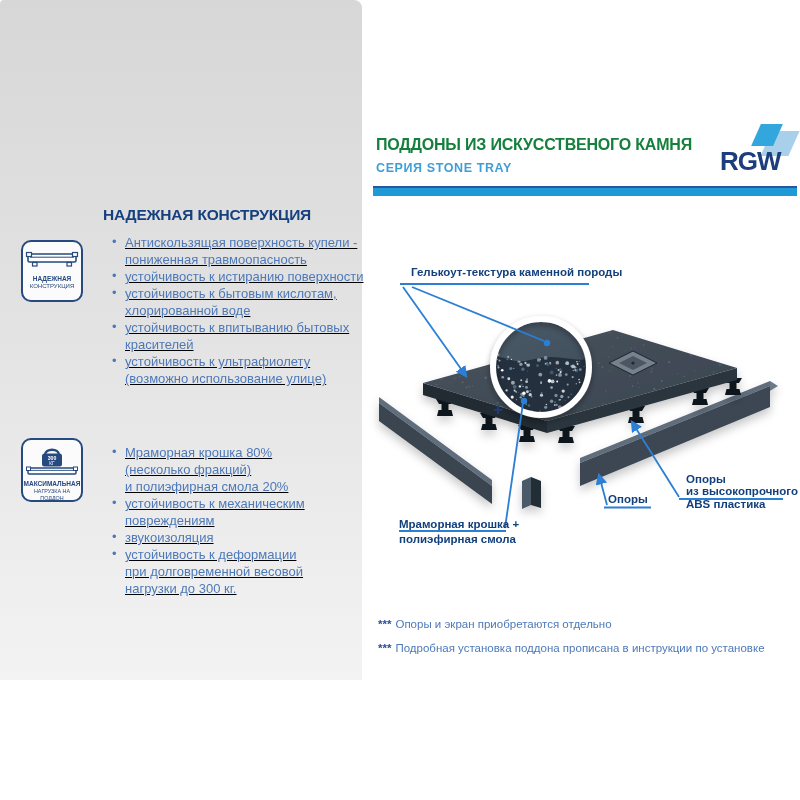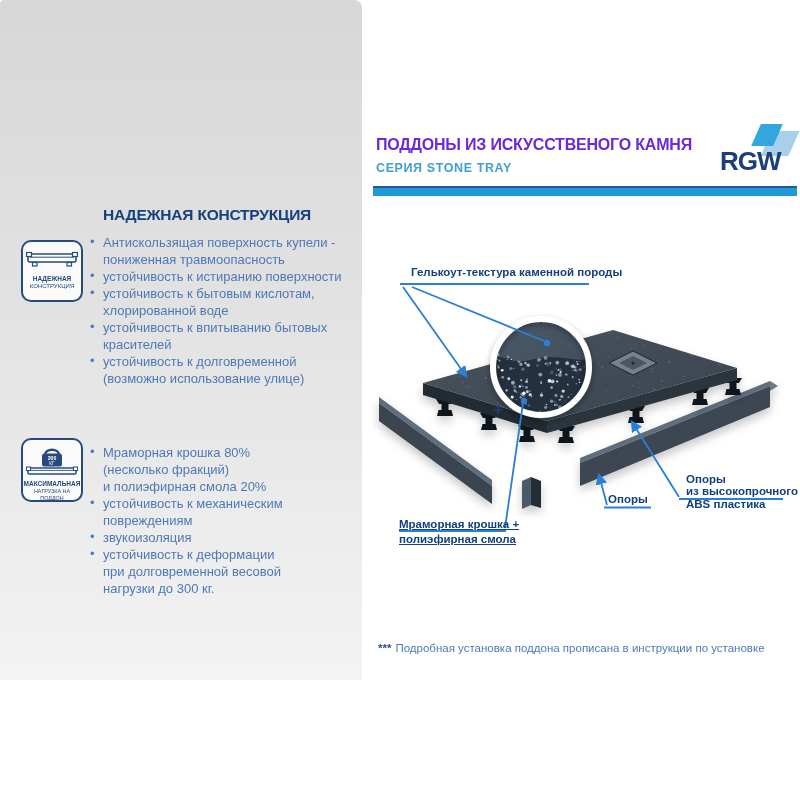--- a/index.html
+++ b/index.html
@@ -9,43 +9,43 @@
         background:linear-gradient(180deg,#d7d7d7 0%,#e2e2e2 45%,#f3f3f3 100%);
         border-radius:4px 8px 0 0;}
   
   .badge{position:absolute;width:62px;height:62px;border:2px solid #26497f;border-radius:10px;
         background:#fbfbfb;box-sizing:border-box;text-align:center;padding-top:5px;}
   .badge .cap1{display:block;font-size:6.5px;font-weight:bold;color:#26497f;line-height:7.5px;letter-spacing:0;}
   .badge .cap2{display:block;font-size:6px;color:#26497f;line-height:7px;}
   
   .panel-heading{position:absolute;left:103px;top:206px;font-size:15.5px;font-weight:bold;
         color:#16407e;letter-spacing:-0.2px;}
-  ul.features{position:absolute;left:89px;margin:0;padding:0;list-style:none;width:262px;}
+  ul.features{position:absolute;left:111px;margin:0;padding:0;list-style:none;width:262px;text-decoration:underline;}
   ul.features li{position:relative;padding-left:14px;font-size:13px;line-height:17px;
         color:#4d79b8;white-space:pre-line;}
   ul.features li::before{content:"•";position:absolute;left:1px;top:-1px;color:#4d79b8;}
   .list1{top:234px;}
   .list2{top:444px;}
   
-  .title{position:absolute;left:376px;top:136px;font-size:16px;font-weight:bold;color:#6d28d9;letter-spacing:-0.2px;}
+  .title{position:absolute;left:376px;top:136px;font-size:16px;font-weight:bold;color:#15803d;letter-spacing:-0.2px;}
   .subtitle{position:absolute;left:376px;top:161px;font-size:12.5px;font-weight:bold;color:#3f9fd4;letter-spacing:0.6px;}
   .divider{position:absolute;left:373px;top:186px;width:424px;height:8px;background:#1e9ad6;
         border-top:2px solid #2a55a0;}
   .logo-text{position:absolute;left:720px;top:146px;font-size:26px;font-weight:bold;color:#1d3e7c;
         letter-spacing:-1px;z-index:3;}
   .logo-para-light{position:absolute;left:766px;top:131px;width:28px;height:25px;background:#a9d0ea;
         transform:skewX(-24deg);z-index:1;}
   .logo-para-bright{position:absolute;left:756px;top:124px;width:22px;height:22px;background:#33a7dd;
         transform:skewX(-24deg);z-index:2;}
   
   .dlabel{position:absolute;font-size:11.5px;font-weight:bold;color:#12407c;z-index:5;}
   .lbl-gelcoat{left:404px;top:266px;padding-left:7px;}
   .lbl-screen{left:608px;top:493px;}
   .lbl-supports{left:686px;top:473px;font-size:11.5px;line-height:12.3px;white-space:pre-line;}
-  .lbl-marble{left:399px;top:517px;line-height:14.6px;white-space:pre-line;text-decoration:underline;}
+  .lbl-marble{left:399px;top:517px;line-height:14.6px;white-space:pre-line;}
   
   .footnote{position:absolute;font-size:11.5px;color:#4d79b8;}
   .footnote .pre{font-weight:bold;color:#2a4d92;margin-right:4px;}
   .fn1{left:378px;top:618px;}
   .fn2{left:378px;top:642px;text-align:center;}
   svg.diagram{position:absolute;left:0;top:0;z-index:4;pointer-events:none;}
 </style>
 </head>
 <body>
 
@@ -83,21 +83,21 @@
 
   <div class="panel-heading">НАДЕЖНАЯ КОНСТРУКЦИЯ</div>
   <ul class="features list1">
     <li>Антискользящая поверхность купели -
 пониженная травмоопасность</li>
     <li>устойчивость к истиранию поверхности</li>
     <li>устойчивость к бытовым кислотам,
 хлорированной воде</li>
     <li>устойчивость к впитыванию бытовых
 красителей</li>
-    <li>устойчивость к долговременной
+    <li>устойчивость к ультрафиолету
 (возможно использование улице)</li>
   </ul>
   <ul class="features list2">
     <li>Мраморная крошка 80%
 (несколько фракций)
 и полиэфирная смола 20%</li>
     <li>устойчивость к механическим
 повреждениям</li>
     <li>звукоизоляция</li>
     <li>устойчивость к деформации
@@ -551,17 +551,20 @@
   </svg>
 
   <div class="dlabel lbl-gelcoat">Гелькоут-текстура каменной породы</div>
   <div class="dlabel lbl-screen">Опоры</div>
   <div class="dlabel lbl-supports">Опоры
 из высокопрочного
 ABS пластика</div>
   <div class="dlabel lbl-marble">Мраморная крошка +
 полиэфирная смола</div>
 
+  <div class="footnote fn1">
+    <span class="pre">***</span><span>Опоры и экран приобретаются отдельно</span>
+  </div>
   <div class="footnote fn2">
     <span class="pre">***</span><span>Подробная установка поддона прописана в инструкции по установке</span>
   </div>
 
 </div>
 
 </body></html>

